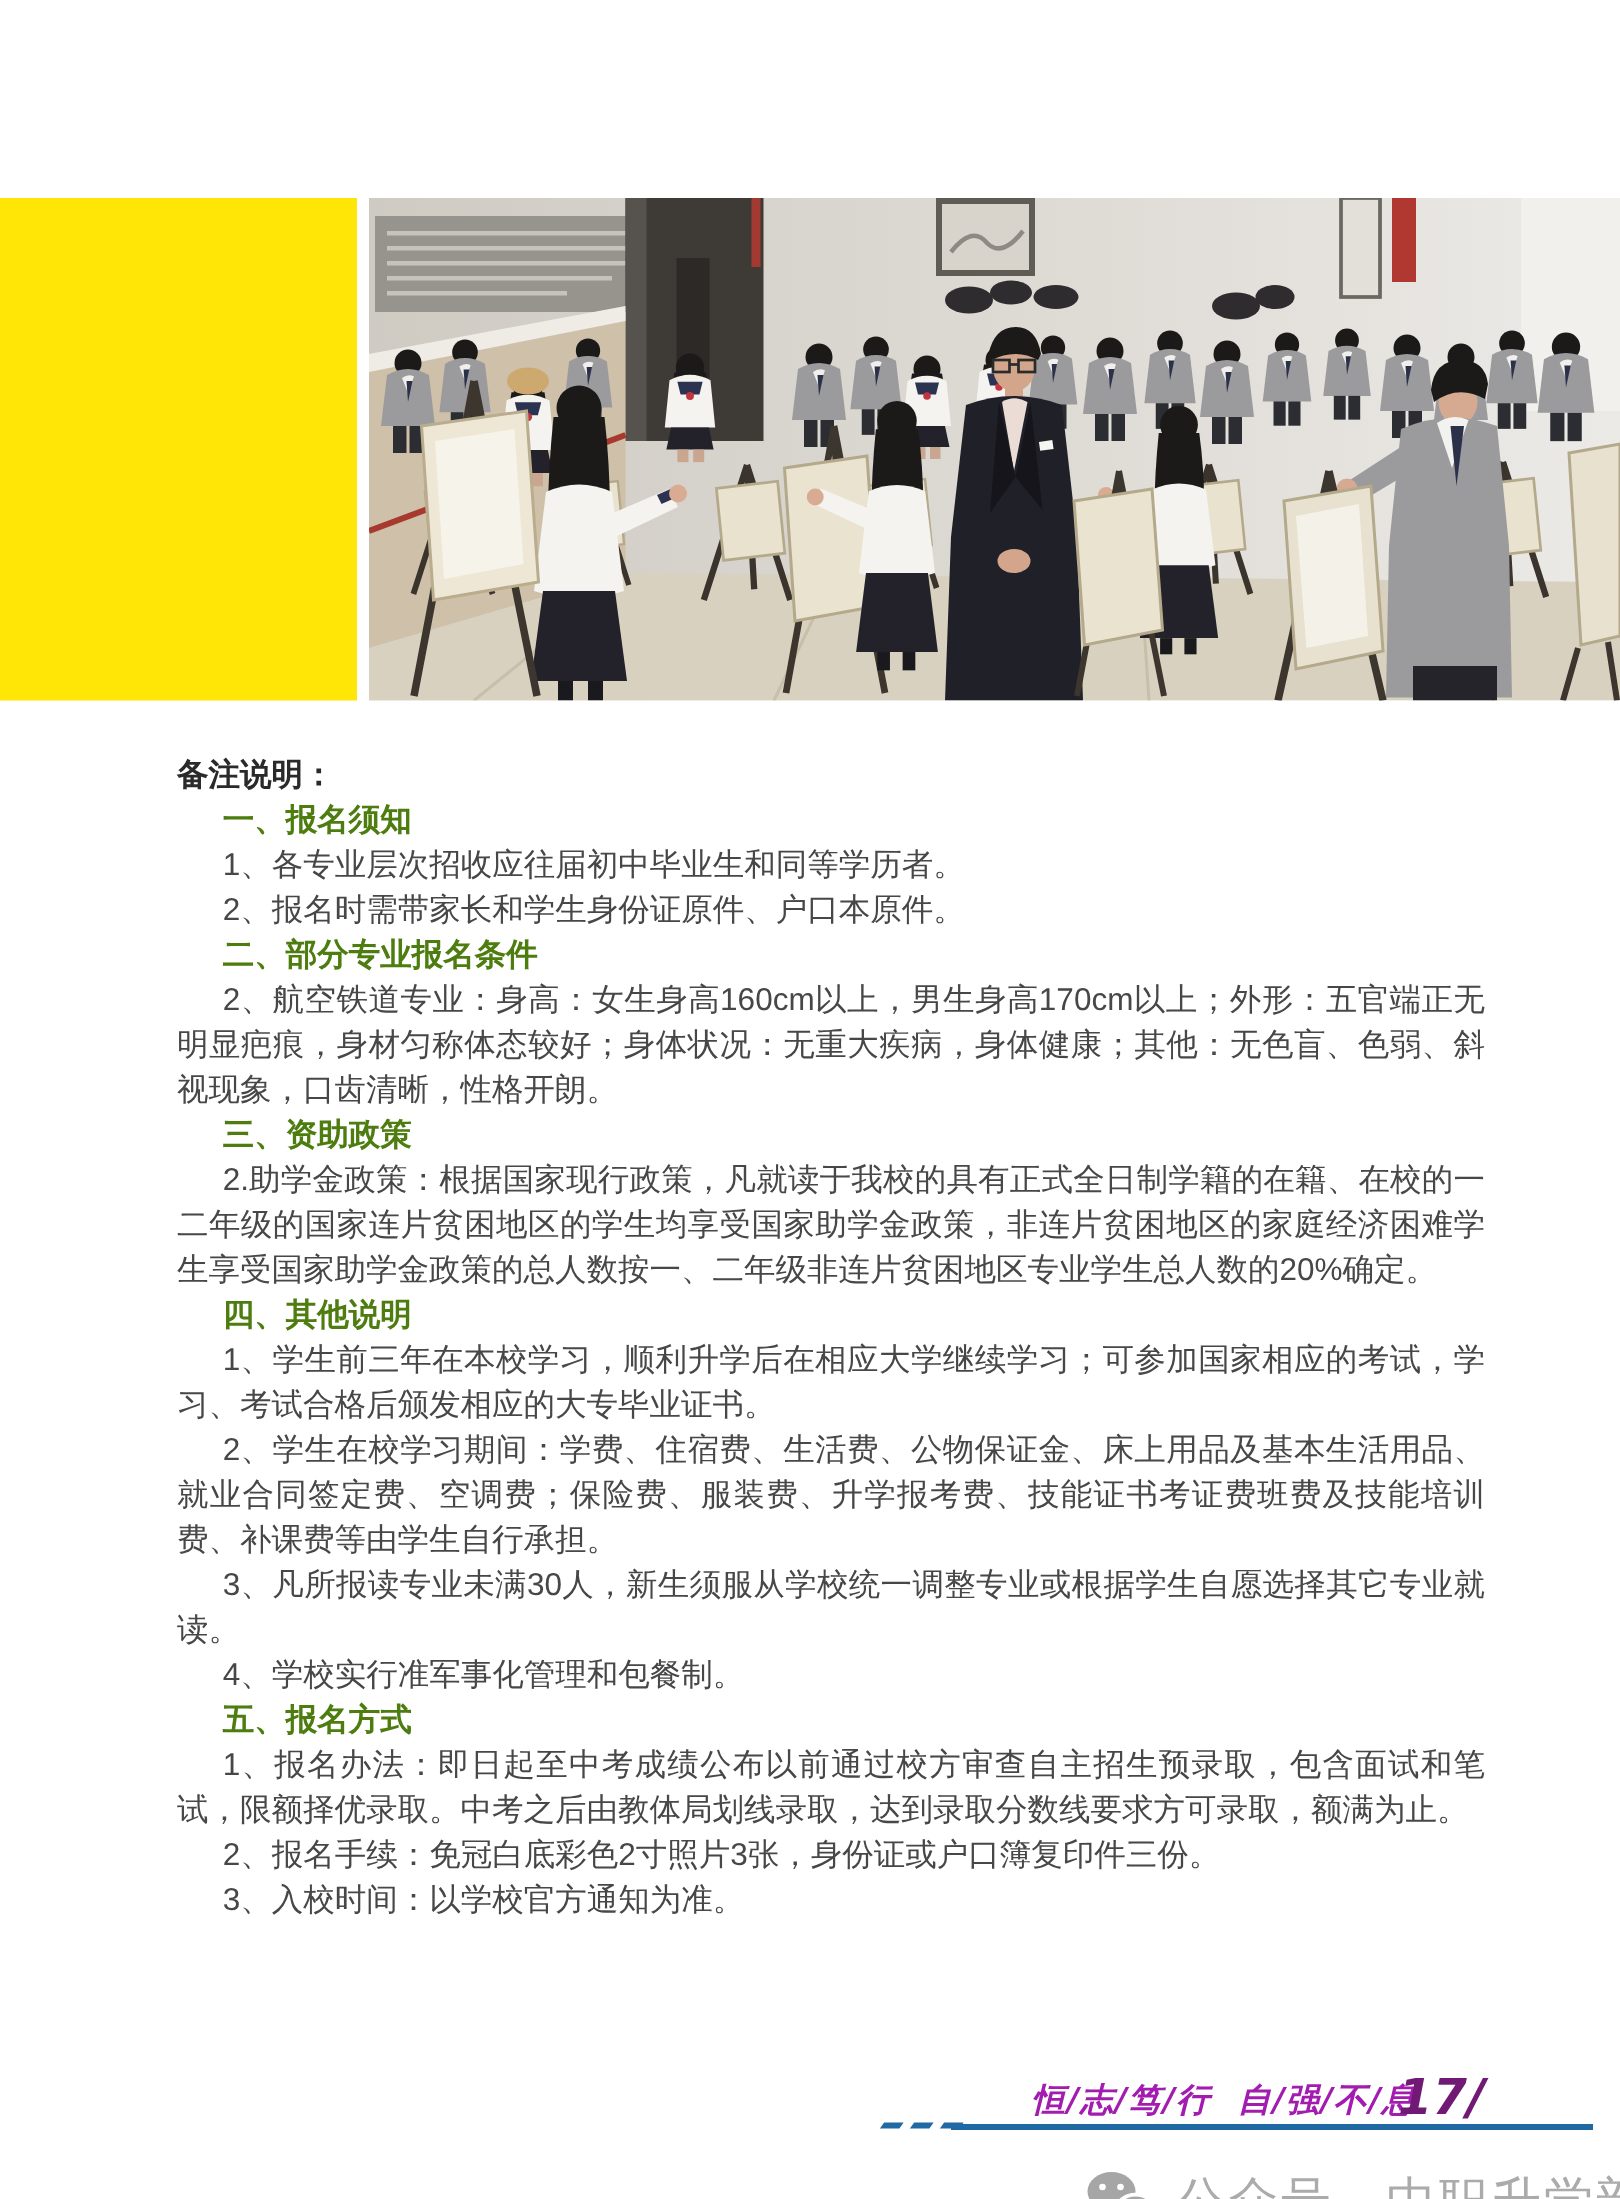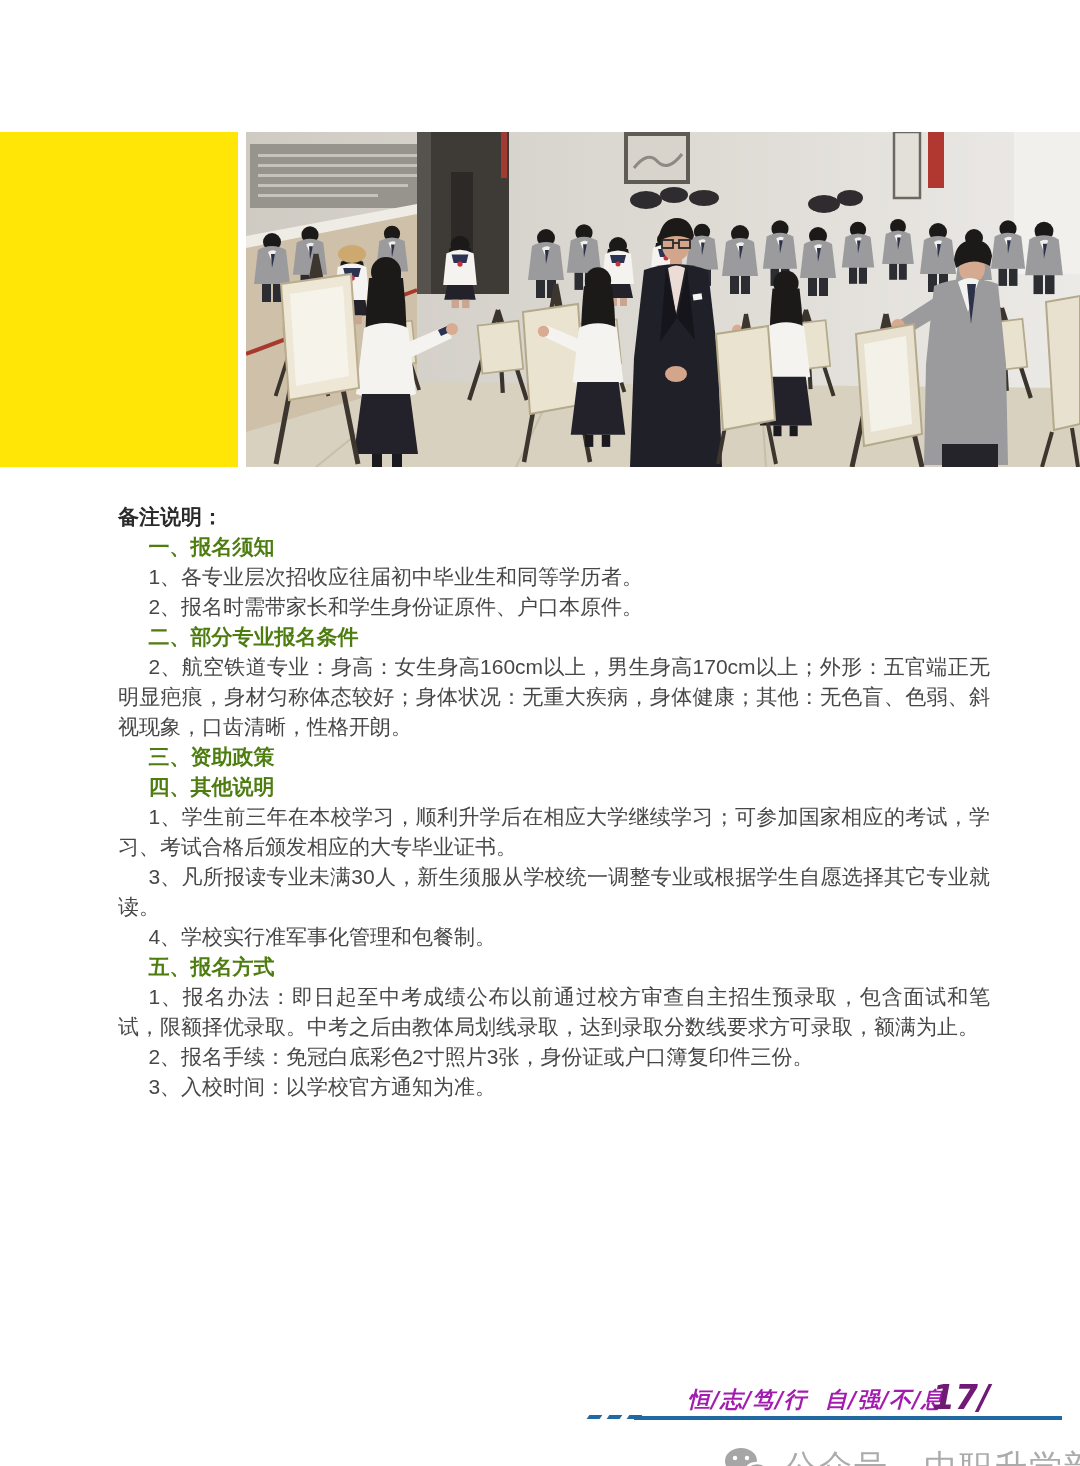--- a/index.html
+++ b/index.html
@@ -230,22 +230,24 @@
   </svg>
 
   <main class="content">
     <p class="doc-title">备注说明：</p>
     <p class="sec-head">一、报名须知</p>
     <p class="para">1、各专业层次招收应往届初中毕业生和同等学历者。</p>
     <p class="para">2、报名时需带家长和学生身份证原件、户口本原件。</p>
     <p class="sec-head">二、部分专业报名条件</p>
     <p class="para">2、航空铁道专业：身高：女生身高160cm以上，男生身高170cm以上；外形：五官端正无明显疤痕，身材匀称体态较好；身体状况：无重大疾病，身体健康；其他：无色盲、色弱、斜视现象，口齿清晰，性格开朗。</p>
     <p class="sec-head">三、资助政策</p>
+    <p class="para">2.助学金政策：根据国家现行政策，凡就读于我校的具有正式全日制学籍的在籍、在校的一二年级的国家连片贫困地区的学生均享受国家助学金政策，非连片贫困地区的家庭经济困难学生享受国家助学金政策的总人数按一、二年级非连片贫困地区专业学生总人数的20%确定。</p>
     <p class="sec-head">四、其他说明</p>
     <p class="para">1、学生前三年在本校学习，顺利升学后在相应大学继续学习；可参加国家相应的考试，学习、考试合格后颁发相应的大专毕业证书。</p>
+    <p class="para">2、学生在校学习期间：学费、住宿费、生活费、公物保证金、床上用品及基本生活用品、就业合同签定费、空调费；保险费、服装费、升学报考费、技能证书考证费班费及技能培训费、补课费等由学生自行承担。</p>
     <p class="para">3、凡所报读专业未满30人，新生须服从学校统一调整专业或根据学生自愿选择其它专业就读。</p>
     <p class="para">4、学校实行准军事化管理和包餐制。</p>
     <p class="sec-head">五、报名方式</p>
     <p class="para">1、报名办法：即日起至中考成绩公布以前通过校方审查自主招生预录取，包含面试和笔试，限额择优录取。中考之后由教体局划线录取，达到录取分数线要求方可录取，额满为止。</p>
     <p class="para">2、报名手续：免冠白底彩色2寸照片3张，身份证或户口簿复印件三份。</p>
     <p class="para">3、入校时间：以学校官方通知为准。</p>
   </main>
 
   <div class="footer-dashes">
       <i></i>

